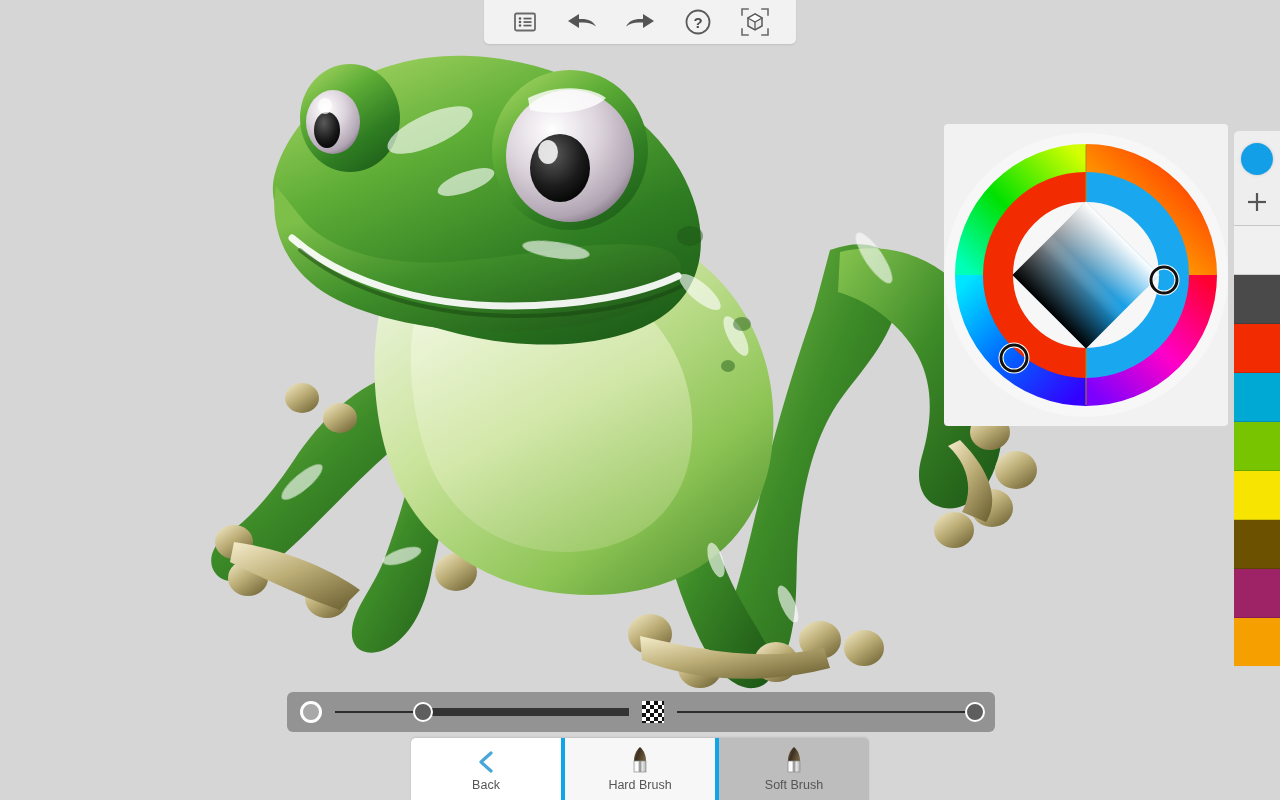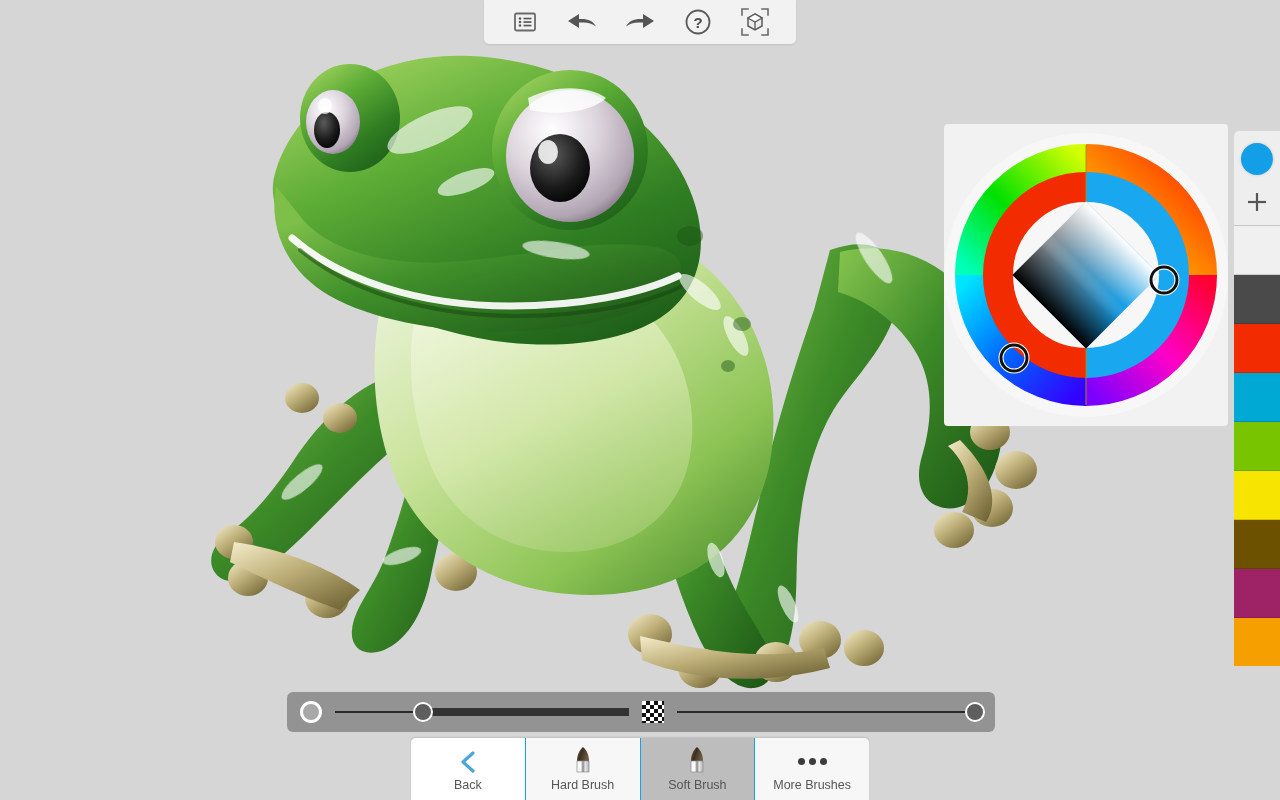--- a/index.html
+++ b/index.html
@@ -200,21 +200,21 @@
     display: flex;
     border-top-left-radius: 5px;
     border-top-right-radius: 5px;
     overflow: hidden;
     z-index: 38;
     box-shadow: 0 -1px 2px rgba(0,0,0,0.10);
   }
   .tool-tab {
     flex: 1 1 0;
     background: #f7f7f7;
-    border-right: 1px solid #0ea5e9;
+    border-right: 4px solid #0ea5e9;
     display: flex;
     flex-direction: column;
     align-items: center;
     justify-content: center;
     cursor: pointer;
     position: relative;
   }
   .tool-tab:last-child { border-right: none; }
   .tool-tab.selected { background: #bdbdbd; }
   .tool-tab.plain { background: #ffffff; }
@@ -594,25 +594,15 @@
                 <stop offset="1" stop-color="#b0b0b0"></stop>
               </linearGradient>
             </defs>
             <path d="M13 1 C17.5 5 19 10 19 15 L7 15 C7 10 8.5 5 13 1 Z" fill="url(#bt)"></path>
             <rect x="7" y="15" width="12" height="11" fill="url(#bf)" stroke="#8c8c8c" stroke-width="0.7"></rect>
             <line x1="13" y1="15" x2="13" y2="26" stroke="#8c8c8c" stroke-width="0.8"></line>
           </svg>
         </div>
         <div class="tab-label">Soft Brush</div>
       </div>
-      <div class="tool-tab">
-        <div class="tab-icon">
-          <div class="dots-icon">
-            <i></i>
-            <i></i>
-            <i></i>
-          </div>
-        </div>
-        <div class="tab-label">More Brushes</div>
-      </div>
     </div>
 
 </div>
 
 </body></html>

